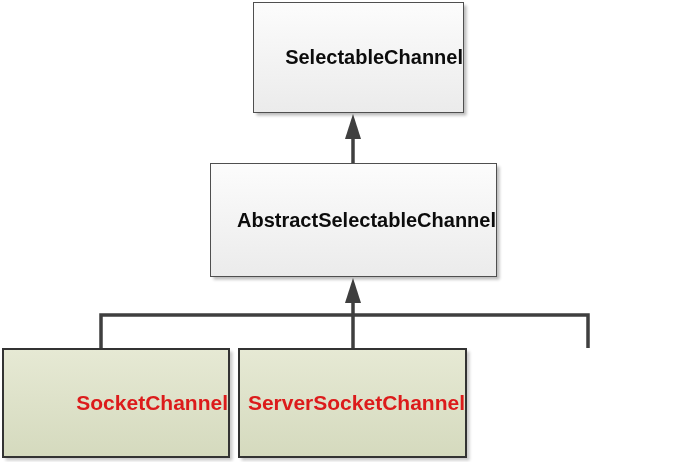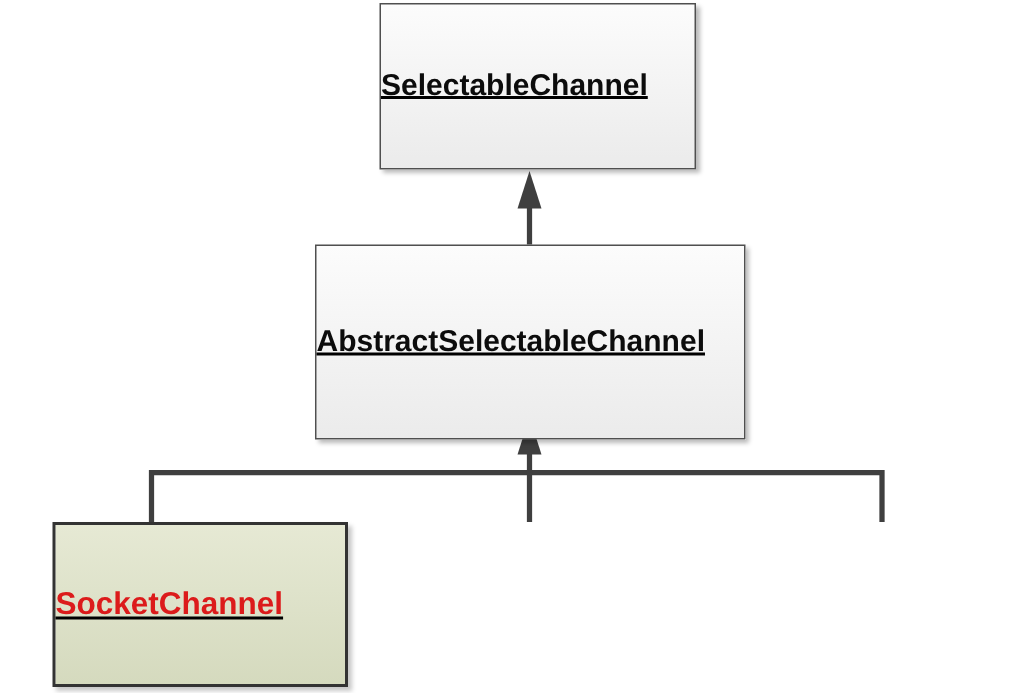--- a/index.html
+++ b/index.html
@@ -30,24 +30,23 @@
     stroke-linejoin: miter;
   }
   .connectors polygon {
     fill: var(--connector);
     stroke: none;
   }
   .node {
     position: absolute;
     display: flex;
     align-items: center;
-    justify-content: flex-start;
+    justify-content: flex-end;
     text-align: center;
     box-sizing: border-box;
-    text-decoration: underline;
   }
   .node .label {
     font-weight: 700;
     letter-spacing: 0px;
   }
   .node.parent {
     background: linear-gradient(to bottom, var(--parent-fill-top), var(--parent-fill-bottom));
     border: 1.5px solid var(--parent-border);
     box-shadow: 2.5px 2.5px 3px rgba(0,0,0,0.28);
   }
@@ -59,22 +58,22 @@
     background: linear-gradient(to bottom, var(--child-fill-top), var(--child-fill-bottom));
     border: 2px solid var(--child-border);
     box-shadow: 2.5px 2.5px 3px rgba(0,0,0,0.22);
   }
   .node.child .label {
     color: var(--child-text);
     font-size: 21px;
   }
   
   #node-selectable          { left: 253px; top: 2px;   width: 211px; height: 111px; }
-  #node-abstract-selectable { left: 210px; top: 163px; width: 287px; height: 130px; }
-  #node-socket              { left: 2px;   top: 348px; width: 197px; height: 110px; margin-left: 33px; }
+  #node-abstract-selectable { left: 210px; top: 163px; width: 287px; height: 114px; }
+  #node-socket              { left: 2px;   top: 348px; width: 228px; height: 110px; }
   #node-server-socket       { left: 238px; top: 348px; width: 229px; height: 110px; }
   #node-datagram            { left: 486px; top: 348px; width: 200px; height: 110px; }
 </style>
 </head>
 <body>
 
 <div class="canvas">
 
   <svg class="connectors" viewBox="0 0 690 462" xmlns="http://www.w3.org/2000/svg">
 
@@ -95,15 +94,18 @@
   </div>
 
   <div class="node parent" id="node-abstract-selectable">
     <span class="label">AbstractSelectableChannel</span>
   </div>
 
   <div class="node child" id="node-socket">
     <span class="label">SocketChannel</span>
   </div>
 
+  <div class="node child" id="node-server-socket">
+    <span class="label">ServerSocketChannel</span>
+  </div>
 
 
 </div>
 
 </body></html>

